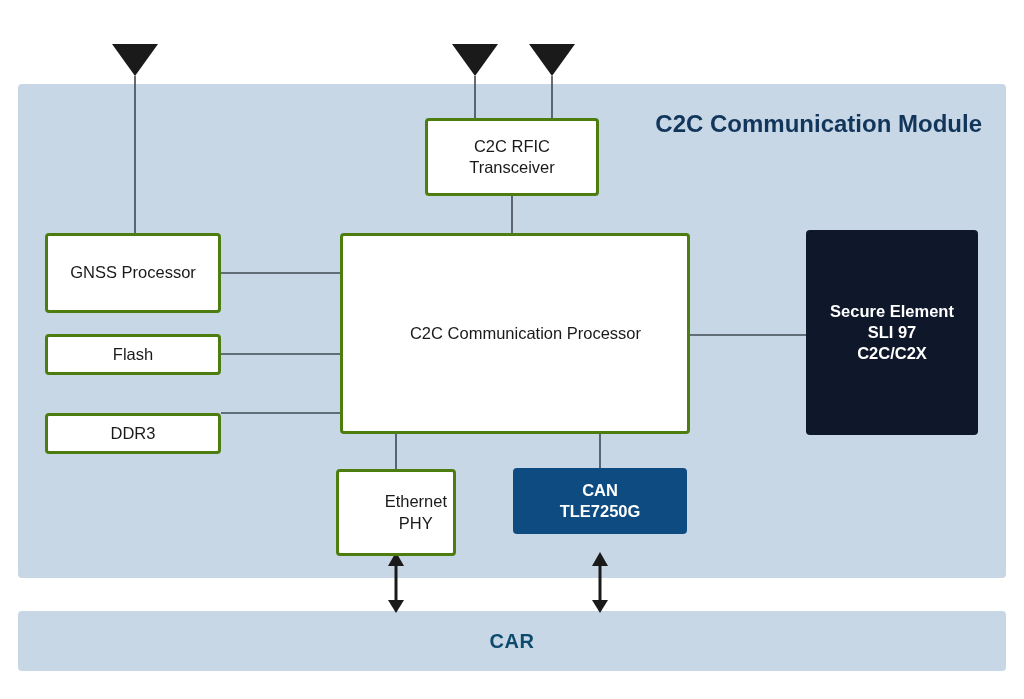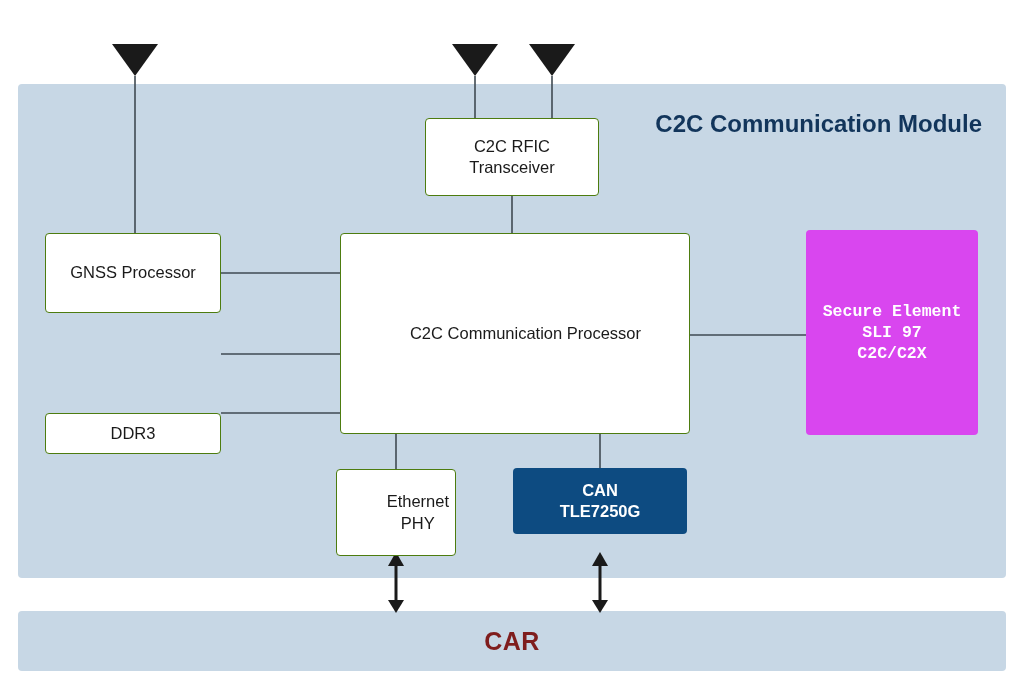--- a/index.html
+++ b/index.html
@@ -29,56 +29,56 @@
     border-radius: 4px;
   }
   .car-panel {
     background: #c7d7e5;
     border-radius: 4px;
     display: flex;
     align-items: center;
     justify-content: center;
   }
   .car-label {
-    font-size: 25px;
+    font-size: 20px;
     font-weight: bold;
-    color: #7f1d1d;
+    color: #0c4a6e;
     letter-spacing: 0.5px;
   }
   .module-title {
     font-size: 24px;
     font-weight: bold;
     color: #12355b;
     text-align: right;
     white-space: nowrap;
   }
 
   
   .block {
     background: #ffffff;
-    border: 1px solid #4d7c0f;
+    border: 3px solid #4d7c0f;
     border-radius: 4px;
     display: flex;
     align-items: center;
     justify-content: center;
     text-align: center;
     font-size: 16.5px;
     color: #1a1a1a;
     line-height: 1.28;
     padding: 2px 6px;
   }
   .block.dark {
     background: #0f4c81;
     background: #0d4b81;
     border: none;
     color: #ffffff;
     font-weight: bold;
     font-size: 16.5px;
   }
-  .block.dark.secure { background: #d946ef; font-family: Liberation Mono, monospace; }
+  .block.dark.secure { background: #0f172a; }
   .block-lines { white-space: pre-line; }
 
   svg.overlay {
     position: absolute;
     left: 0; top: 0;
     width: 1024px;
     height: 699px;
     pointer-events: none;
   }
 </style>
@@ -141,20 +141,23 @@
 
   <div class="abs block" style="left:425px; top:118px; width:174px; height:78px;">
     <span class="block-lines">C2C RFIC
 Transceiver</span>
   </div>
 
   <div class="abs block" style="left:45px; top:233px; width:176px; height:80px;">
     <span class="block-lines">GNSS Processor</span>
   </div>
 
+  <div class="abs block" style="left:45px; top:334px; width:176px; height:41px;">
+    <span class="block-lines">Flash</span>
+  </div>
 
   <div class="abs block" style="left:45px; top:393px; width:176px; height:41px;margin-top:20px;">
     <span class="block-lines">DDR3</span>
   </div>
 
   <div class="abs block" style="left:340px; top:233px; width:350px; height:201px;padding-left:27px;">
     <span class="block-lines">C2C Communication Processor</span>
   </div>
 
   <div class="abs block dark secure" style="left:806px; top:230px; width:172px; height:205px;">

